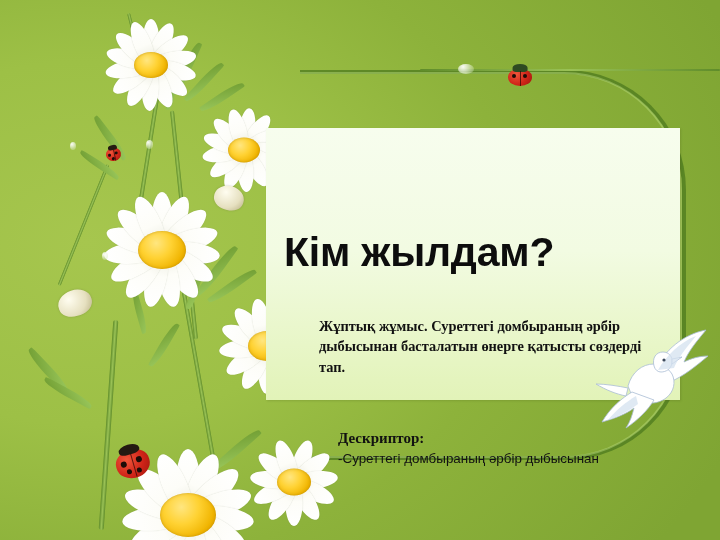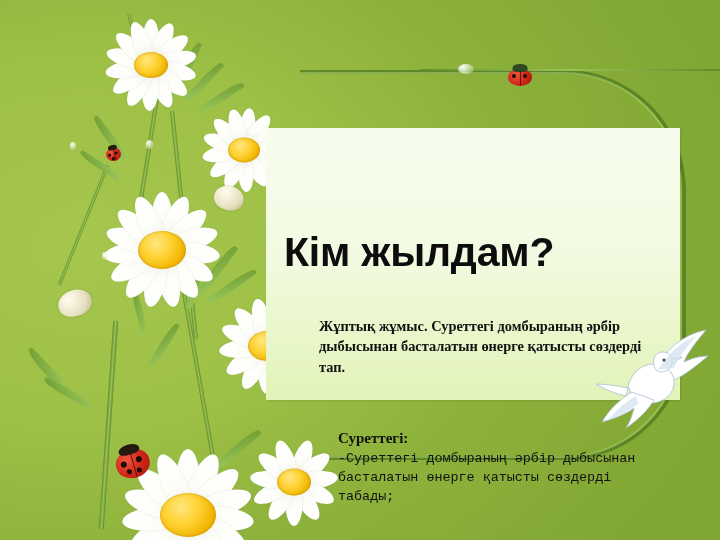--- a/index.html
+++ b/index.html
@@ -101,21 +101,21 @@
 
   
   #descriptor{
     position:absolute;left:338px;top:428px;width:330px;
   }
   #descriptor .desc-title{
     font-family:"Liberation Serif", serif;
     font-size:15px;font-weight:bold;color:#111;line-height:1.38;
   }
   #descriptor .desc-line{
-    font-size:13.4px;color:#121212;line-height:1.42;font-family:Liberation Mono, monospace;
+    font-size:13.4px;color:#121212;line-height:1.42;
   }
 </style>
 </head>
 <body>
 
 <div id="slide">
 
   <div class="arch"></div>
   <div class="arch-sheen"></div>
 
@@ -307,18 +307,17 @@
       </g>
       <g fill="#d5e2f0" opacity=".75">
         <path d="M66 44 C74 30 88 16 104 10 C94 22 86 32 82 42 Z"></path>
         <path d="M44 70 C34 76 24 84 16 94 C28 90 38 84 46 78 Z"></path>
       </g>
       <circle cx="72" cy="34" r="1.6" fill="#3d4a5c"></circle>
     </svg>
   </div>
 
   <div id="descriptor">
-    <div class="desc-title">Суреттегі:</div>
+    <div class="desc-title">Дескриптор:</div>
     <div class="desc-line">-Суреттегі домбыраның әрбір дыбысынан</div>
-    <div class="desc-line">басталатын өнерге қатысты сөздерді табады;</div>
   </div>
 
 </div>
 
 </body></html>

